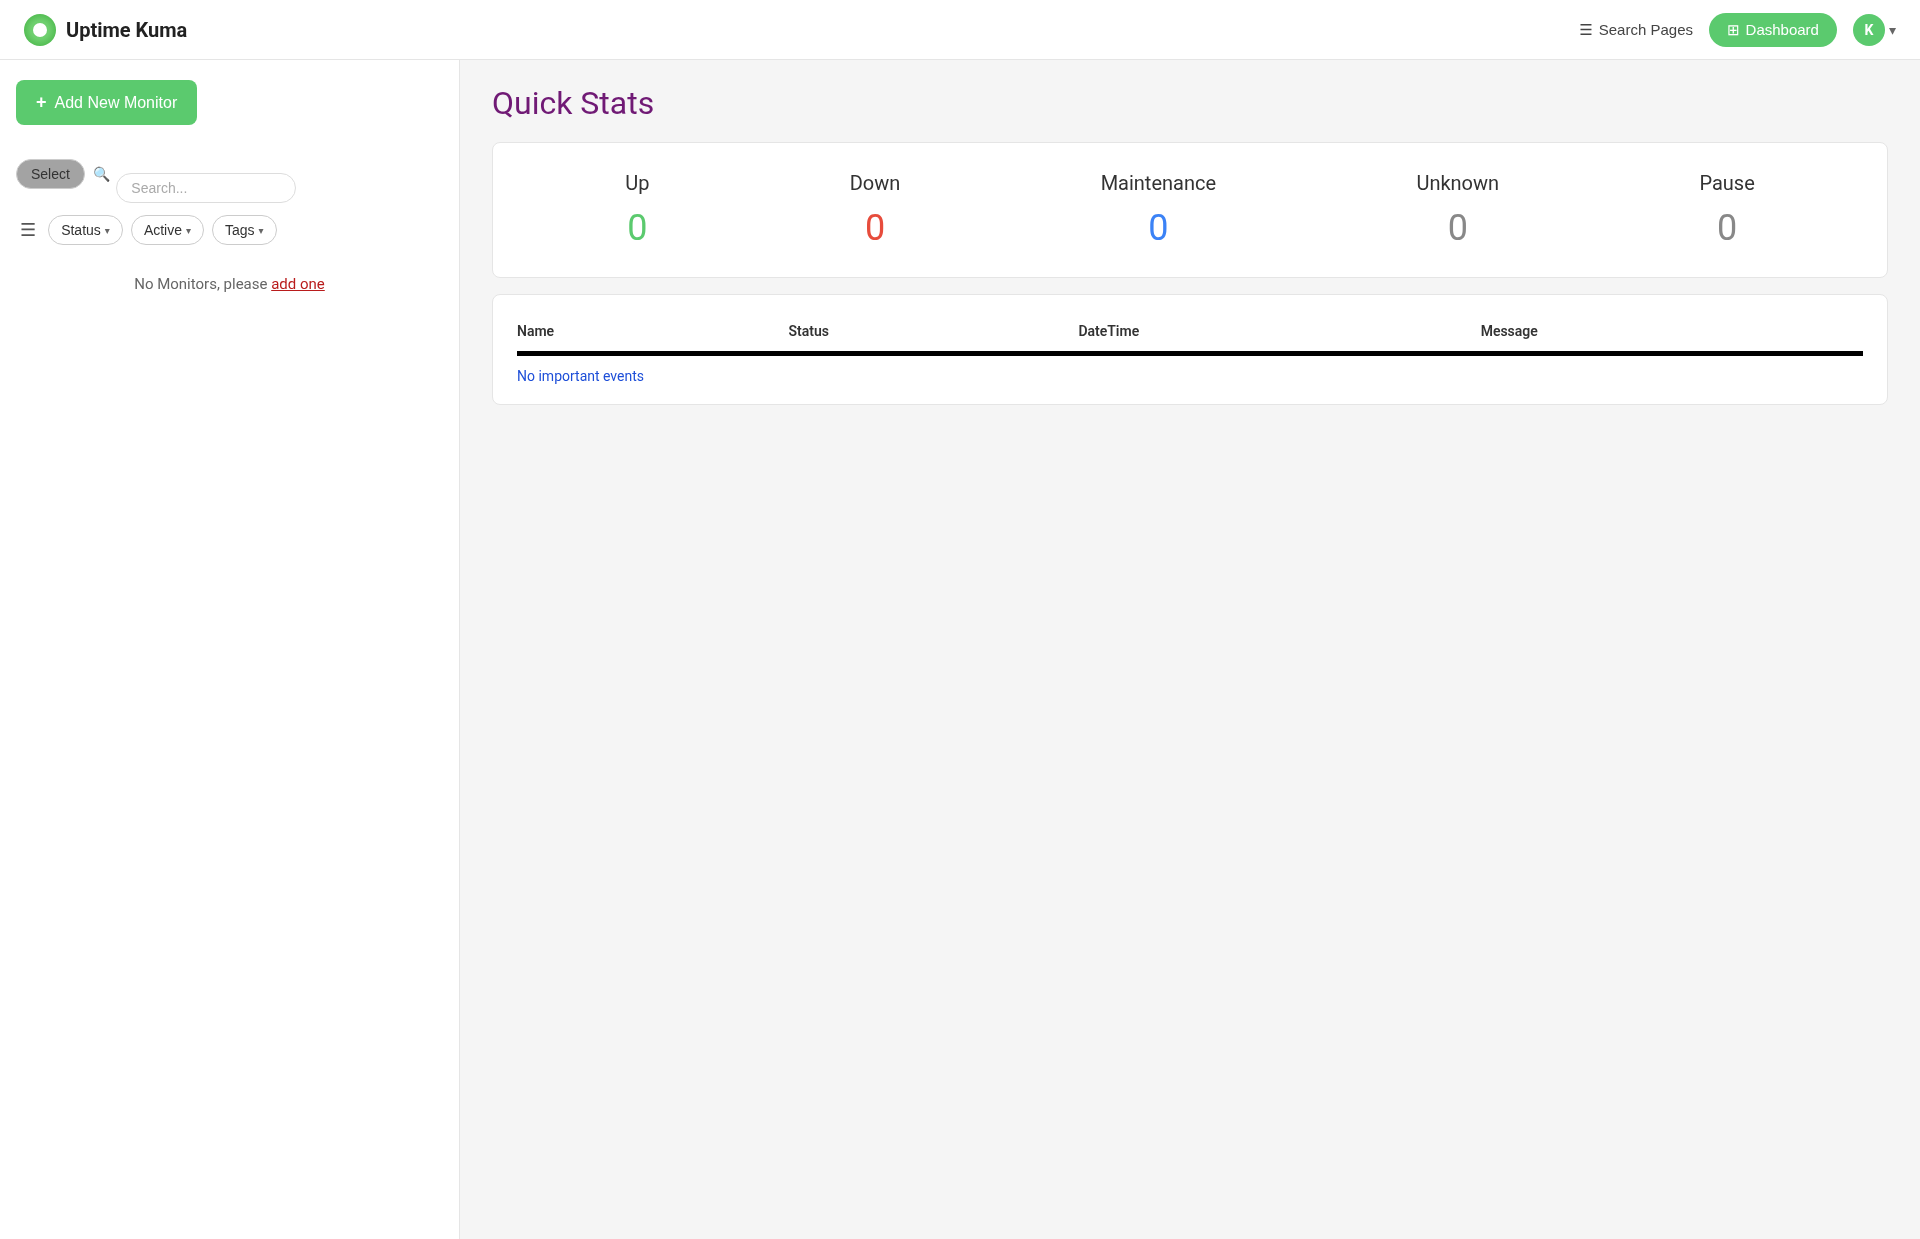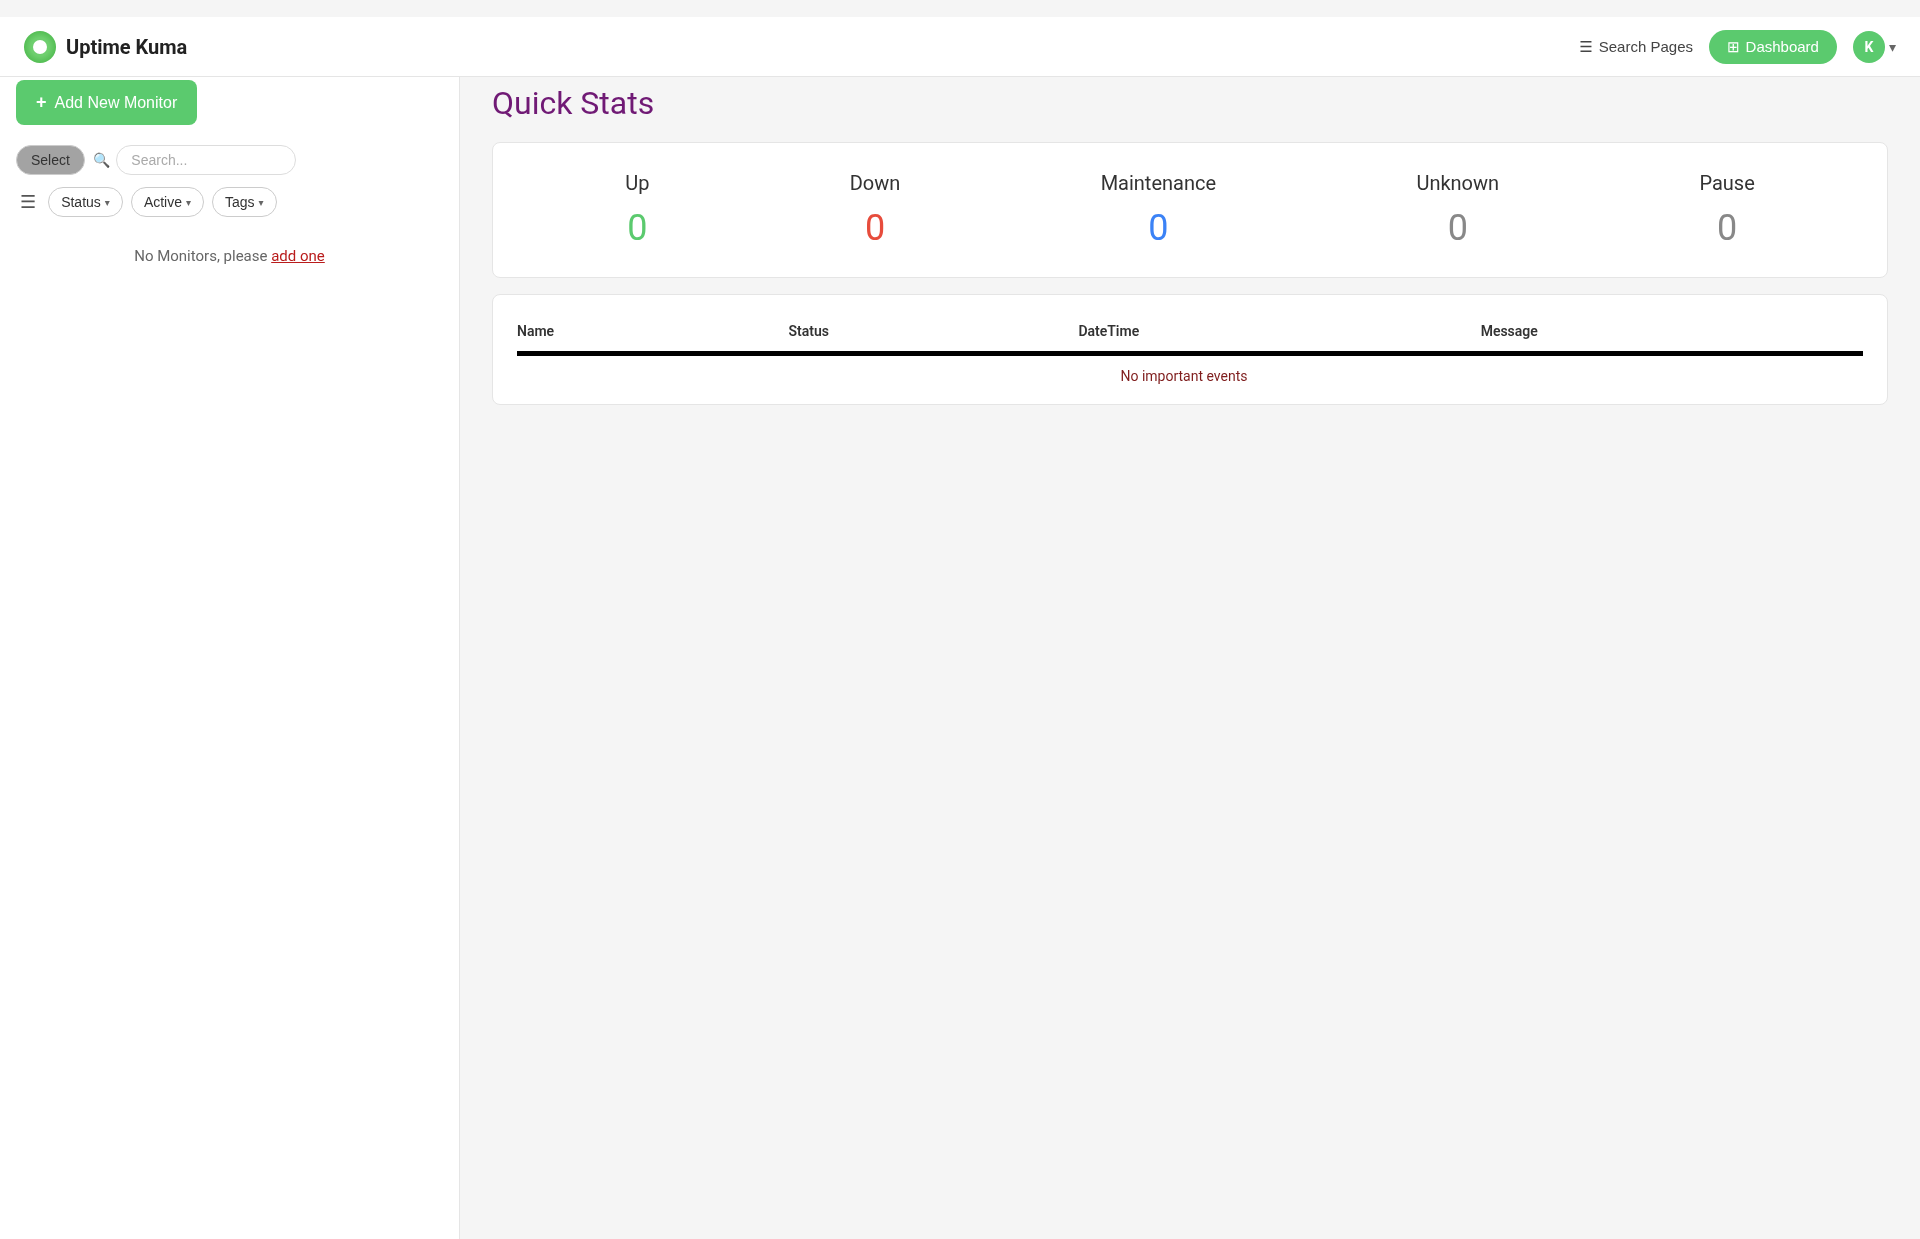--- a/index.html
+++ b/index.html
@@ -18,21 +18,21 @@
     
     .header {
       display: flex;
       align-items: center;
       justify-content: space-between;
       background: #fff;
       padding: 0 24px;
       height: 60px;
       border-bottom: 1px solid #e5e5e5;
       position: fixed;
-      top: 17px;
+      top: 0;
       left: 0;
       right: 0;
       z-index: 100;
     }
 
     .header-left {
       display: flex;
       align-items: center;
       gap: 10px;
     }
@@ -187,20 +187,21 @@
 
     .search-input {
       border: 1px solid #ddd;
       border-radius: 20px;
       padding: 6px 14px;
       font-size: 14px;
       outline: none;
       width: 180px;
       color: #a16207;
       background: #fff;
+      margin-top: 28px;
     }
 
     .search-input::placeholder {
       color: #aaa;
     }
 
     .filter-tags {
       display: flex;
       align-items: center;
       gap: 8px;
@@ -308,23 +309,23 @@
     .events-table th {
       text-align: left;
       font-size: 14px;
       font-weight: 600;
       color: #333;
       padding: 8px 12px 12px 0;
       border-bottom: 5px solid #000000;
     }
 
     .events-table td {
-      text-align: center;
-      font-size: 14px;
-      color: #7f1d1d;
+      text-align: left;
+      font-size: 14px;
+      color: #1d4ed8;
       padding: 12px 12px 0 0;
     }
   </style>
 </head>
 <body>
 
 <header class="header">
   <div class="header-left">
     <div class="logo-icon"></div>
     <span class="app-title">Uptime Kuma</span>

